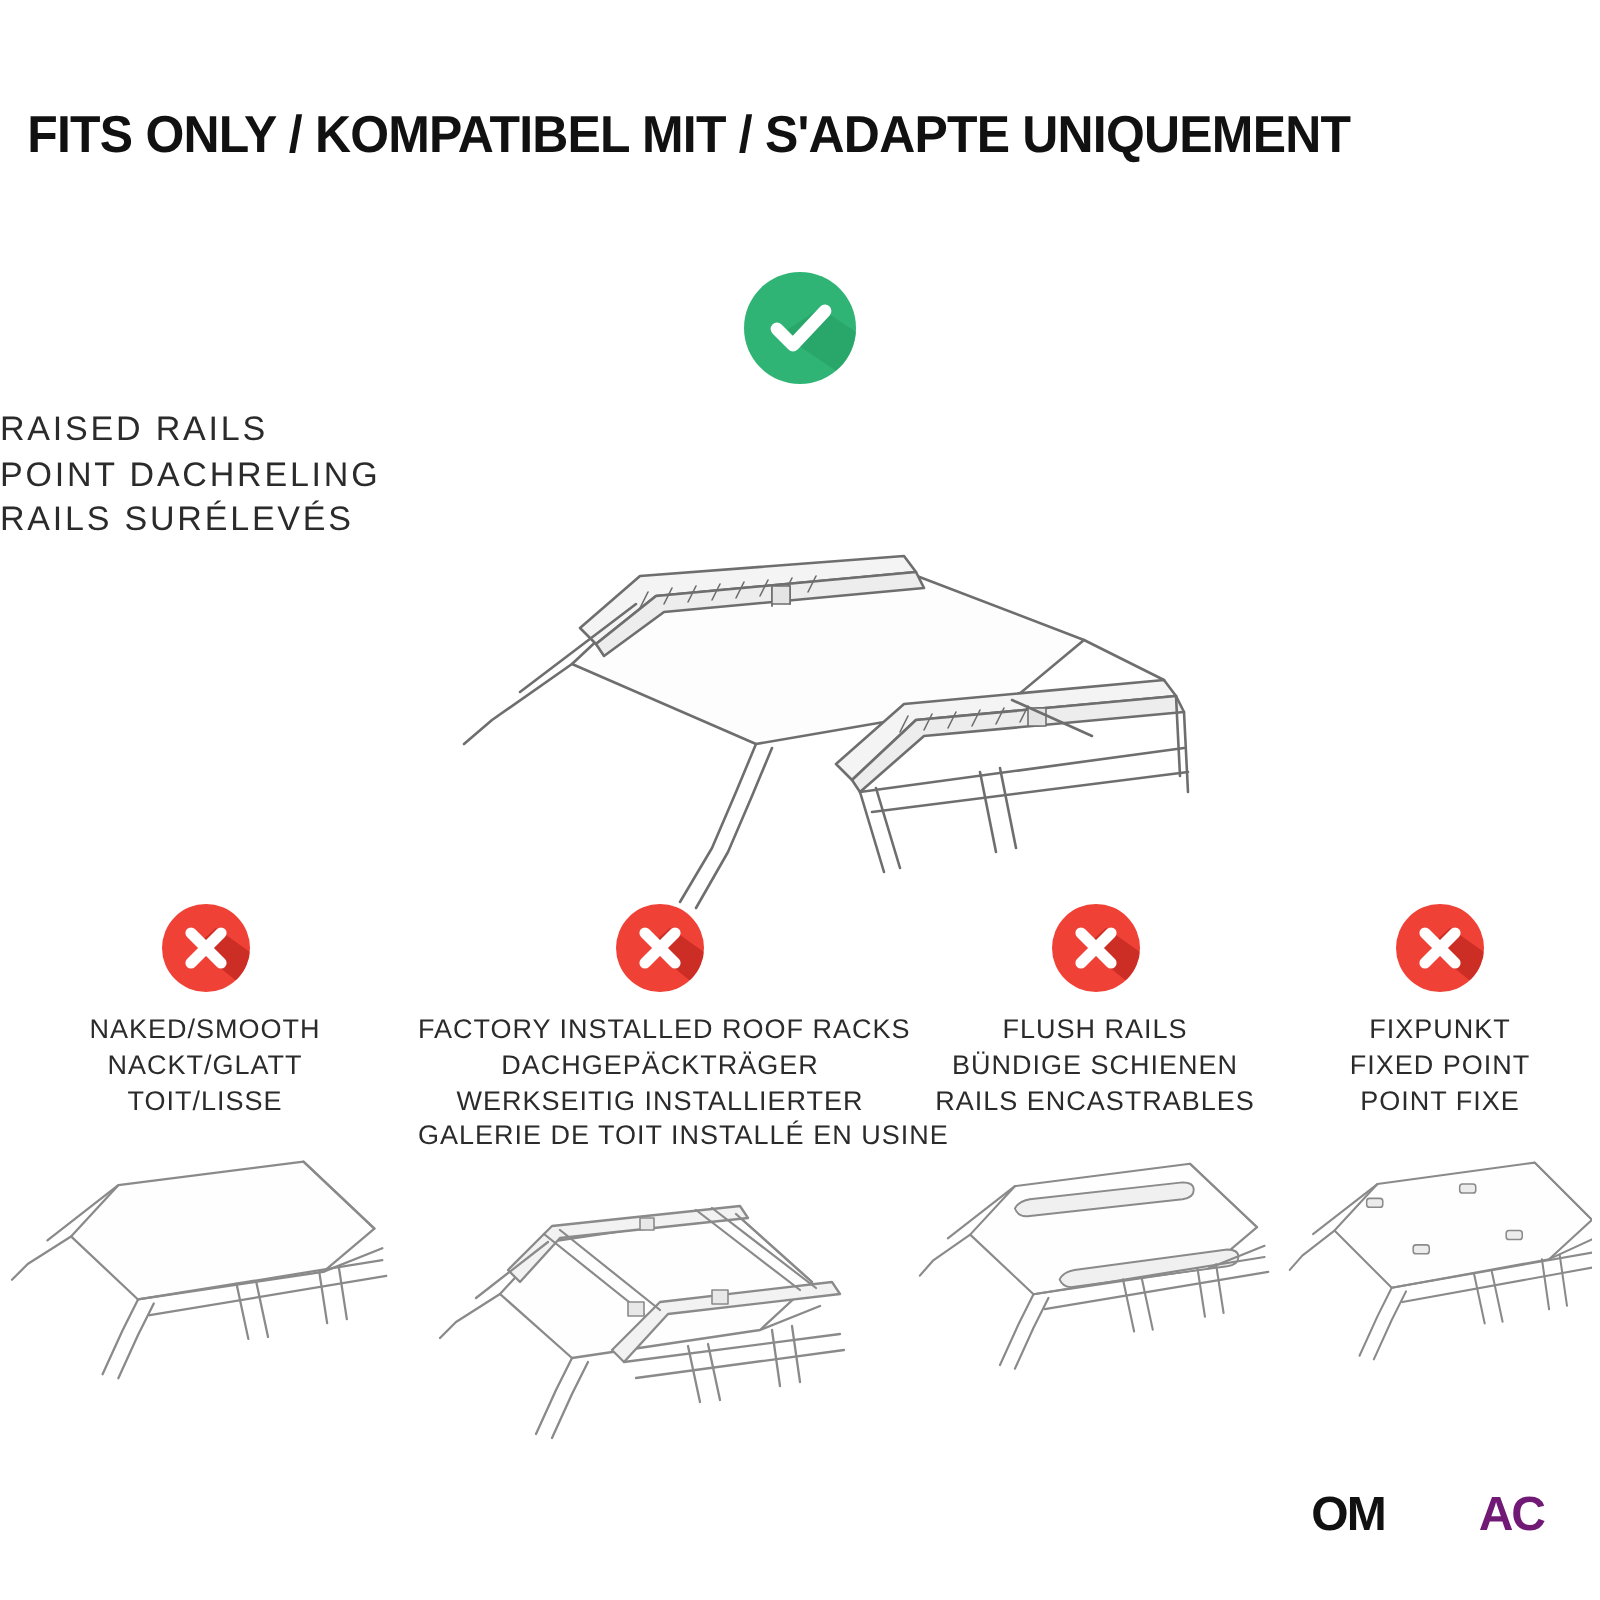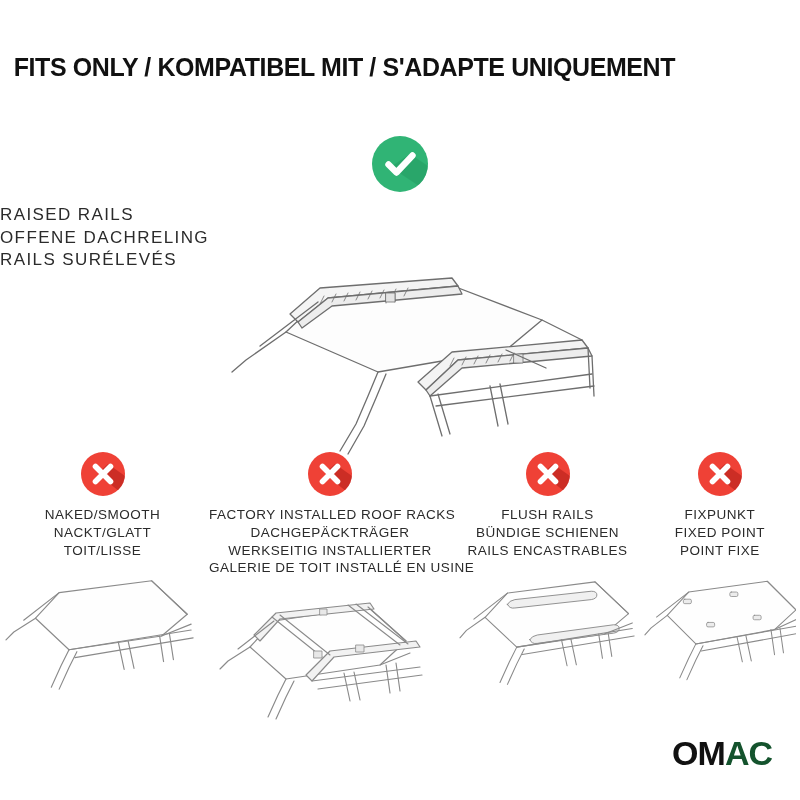--- a/index.html
+++ b/index.html
@@ -124,28 +124,28 @@
     height: 135px;
   }
 
   
   .brand {
     position: absolute;
     right: 28px;
     bottom: 30px;
     display: flex;
     align-items: center;
-    font-size: 34px;
+    font-size: 24px;
     font-weight: 700;
     letter-spacing: -1px;
     line-height: 1;
     font-family: "Liberation Sans", sans-serif;
   }
   .brand .om { color: #111111; }
-  .brand .ac { color: #14532d; }
+  .brand .ac { color: #701a75; padding-left: 47px; }
 </style>
 </head>
 <body>
 
 <div class="header">
   <div class="header-title">FITS ONLY / KOMPATIBEL MIT / S'ADAPTE UNIQUEMENT</div>
 </div>
 
 <div class="primary-block">
 
@@ -153,21 +153,21 @@
     <svg class="longshadow" viewBox="0 0 56 56" xmlns="http://www.w3.org/2000/svg">
       <path d="M20 30 L26 36 L56 56 L56 30 L38 18 Z" fill="#259a61" opacity="0.55"></path>
     </svg>
     <svg class="glyph" viewBox="0 0 56 56" xmlns="http://www.w3.org/2000/svg">
       <path d="M16.5 28.5 L24.5 36.5 L40.5 19.5" fill="none" stroke="#ffffff" stroke-width="6.4" stroke-linecap="round" stroke-linejoin="round"></path>
     </svg>
   </div>
 
   <div class="labels">
     <span class="ln">RAISED RAILS</span>
-    <span class="ln">OFFENE DACHRELING</span>
+    <span class="ln">POINT DACHRELING</span>
     <span class="ln">RAILS SURÉLEVÉS</span>
   </div>
 </div>
 
 <div class="main-illustration">
   <svg viewBox="0 0 440 180" xmlns="http://www.w3.org/2000/svg" width="440" height="180">
     <g fill="none" stroke="#6e6e6e" stroke-width="1.3" stroke-linejoin="round" stroke-linecap="round">
 
       <path d="M96 56 L128 26 L258 8 L352 44 L316 74 L188 96 Z" fill="#fdfdfd"></path>
 

